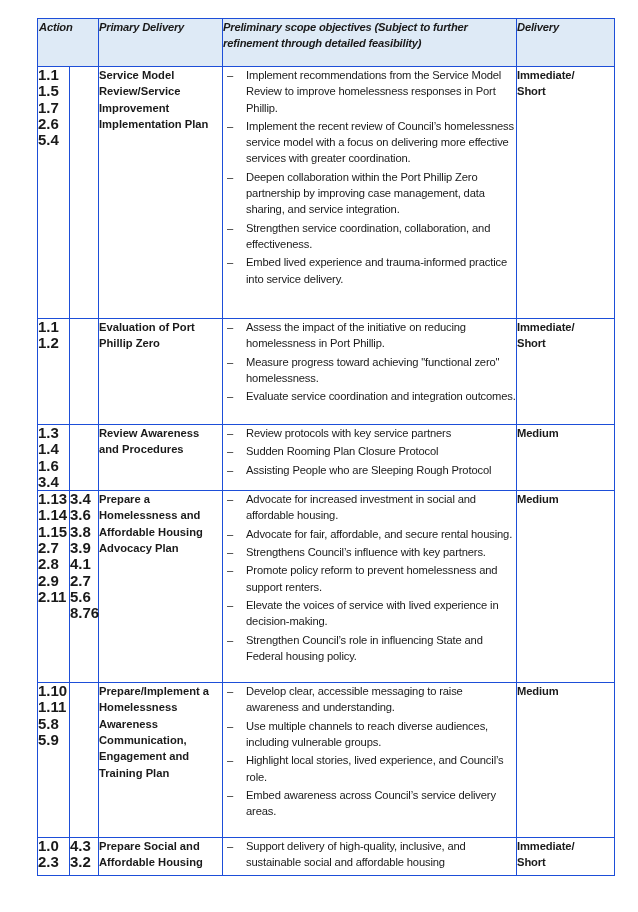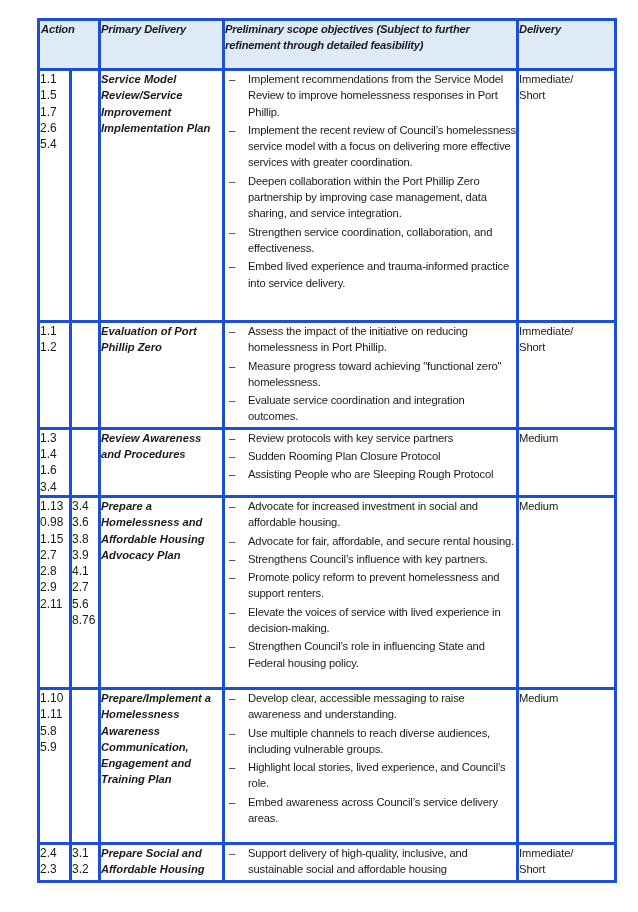--- a/index.html
+++ b/index.html
@@ -19,21 +19,21 @@
       position: absolute;
       left: 37px;
       top: 18px;
       width: 577px;
       border-collapse: collapse;
       table-layout: fixed;
       font-size: 11.2px;
       line-height: 16.3px;
     }
     table.plan td, table.plan th {
-      border: 3px solid #1d4ed8;
+      border: 1px solid #1d4ed8;
       vertical-align: top;
       padding: 0;
     }
     col.c1 { width: 32px; }
     col.c2 { width: 29px; }
     col.c3 { width: 124px; }
     col.c4 { width: 294px; }
     col.c5 { width: 98px; }
 
     thead th {
@@ -42,32 +42,31 @@
       font-weight: bold;
       text-align: left;
       height: 47px;
       border-bottom: 2px solid #9dc3e6;
       padding: 2px 2px 0 2px;
       letter-spacing: -0.2px;
     }
     thead th.th-action { padding-left: 1px; }
     tbody td { padding-top: 3px; }
     .ids {
-      font-weight: normal;
+      font-weight: bold;
       padding-left: 1px;
       padding-right: 0;
       white-space: nowrap;
-      font-size: 12px;
+      font-size: 15px;
     }
     .ids div { line-height: 16.3px; }
     .name {
       font-weight: bold;
       padding-left: 7px;
       padding-right: 2px;
-      font-style: italic;
     }
     .obj {
       padding-left: 4px;
       padding-right: 0px;
     }
     .obj ul {
       list-style: none;
       margin: 0;
       padding: 0;
     }
@@ -80,20 +79,21 @@
     .obj li .dash {
       position: absolute;
       left: 0;
       top: 0;
       width: 14px;
       text-align: center;
     }
     .delivery {
       padding-left: 3px;
       letter-spacing: -0.1px;
+      font-weight: bold;
     }
     .delivery div { line-height: 16.3px; }
   </style>
 </head>
 <body>
 
 <table class="plan">
   <colgroup>
     <col class="c1">
       <col class="c2">
@@ -192,21 +192,21 @@
           <div class="list">
             <div>Medium</div>
           </div>
         </td>
     </tr>
 
     <tr style="height:192px">
       <td class="ids">
           <div class="list">
             <div>1.13</div>
-            <div>0.98</div>
+            <div>1.14</div>
             <div>1.15</div>
             <div>2.7</div>
             <div>2.8</div>
             <div>2.9</div>
             <div>2.11</div>
           </div>
         </td>
       <td class="ids">
           <div class="list">
             <div>3.4</div>
@@ -261,27 +261,27 @@
       <td class="delivery">
           <div class="list">
             <div>Medium</div>
           </div>
         </td>
     </tr>
 
     <tr style="height:38px">
       <td class="ids">
           <div class="list">
-            <div>2.4</div>
+            <div>1.0</div>
             <div>2.3</div>
           </div>
         </td>
       <td class="ids">
           <div class="list">
-            <div>3.1</div>
+            <div>4.3</div>
             <div>3.2</div>
           </div>
         </td>
       <td class="name">Prepare Social and Affordable Housing</td>
       <td class="obj">
           <ul>
             <li><span class="dash">–</span><span>Support delivery of high-quality, inclusive, and sustainable social and affordable housing</span></li>
           </ul>
         </td>
       <td class="delivery">

